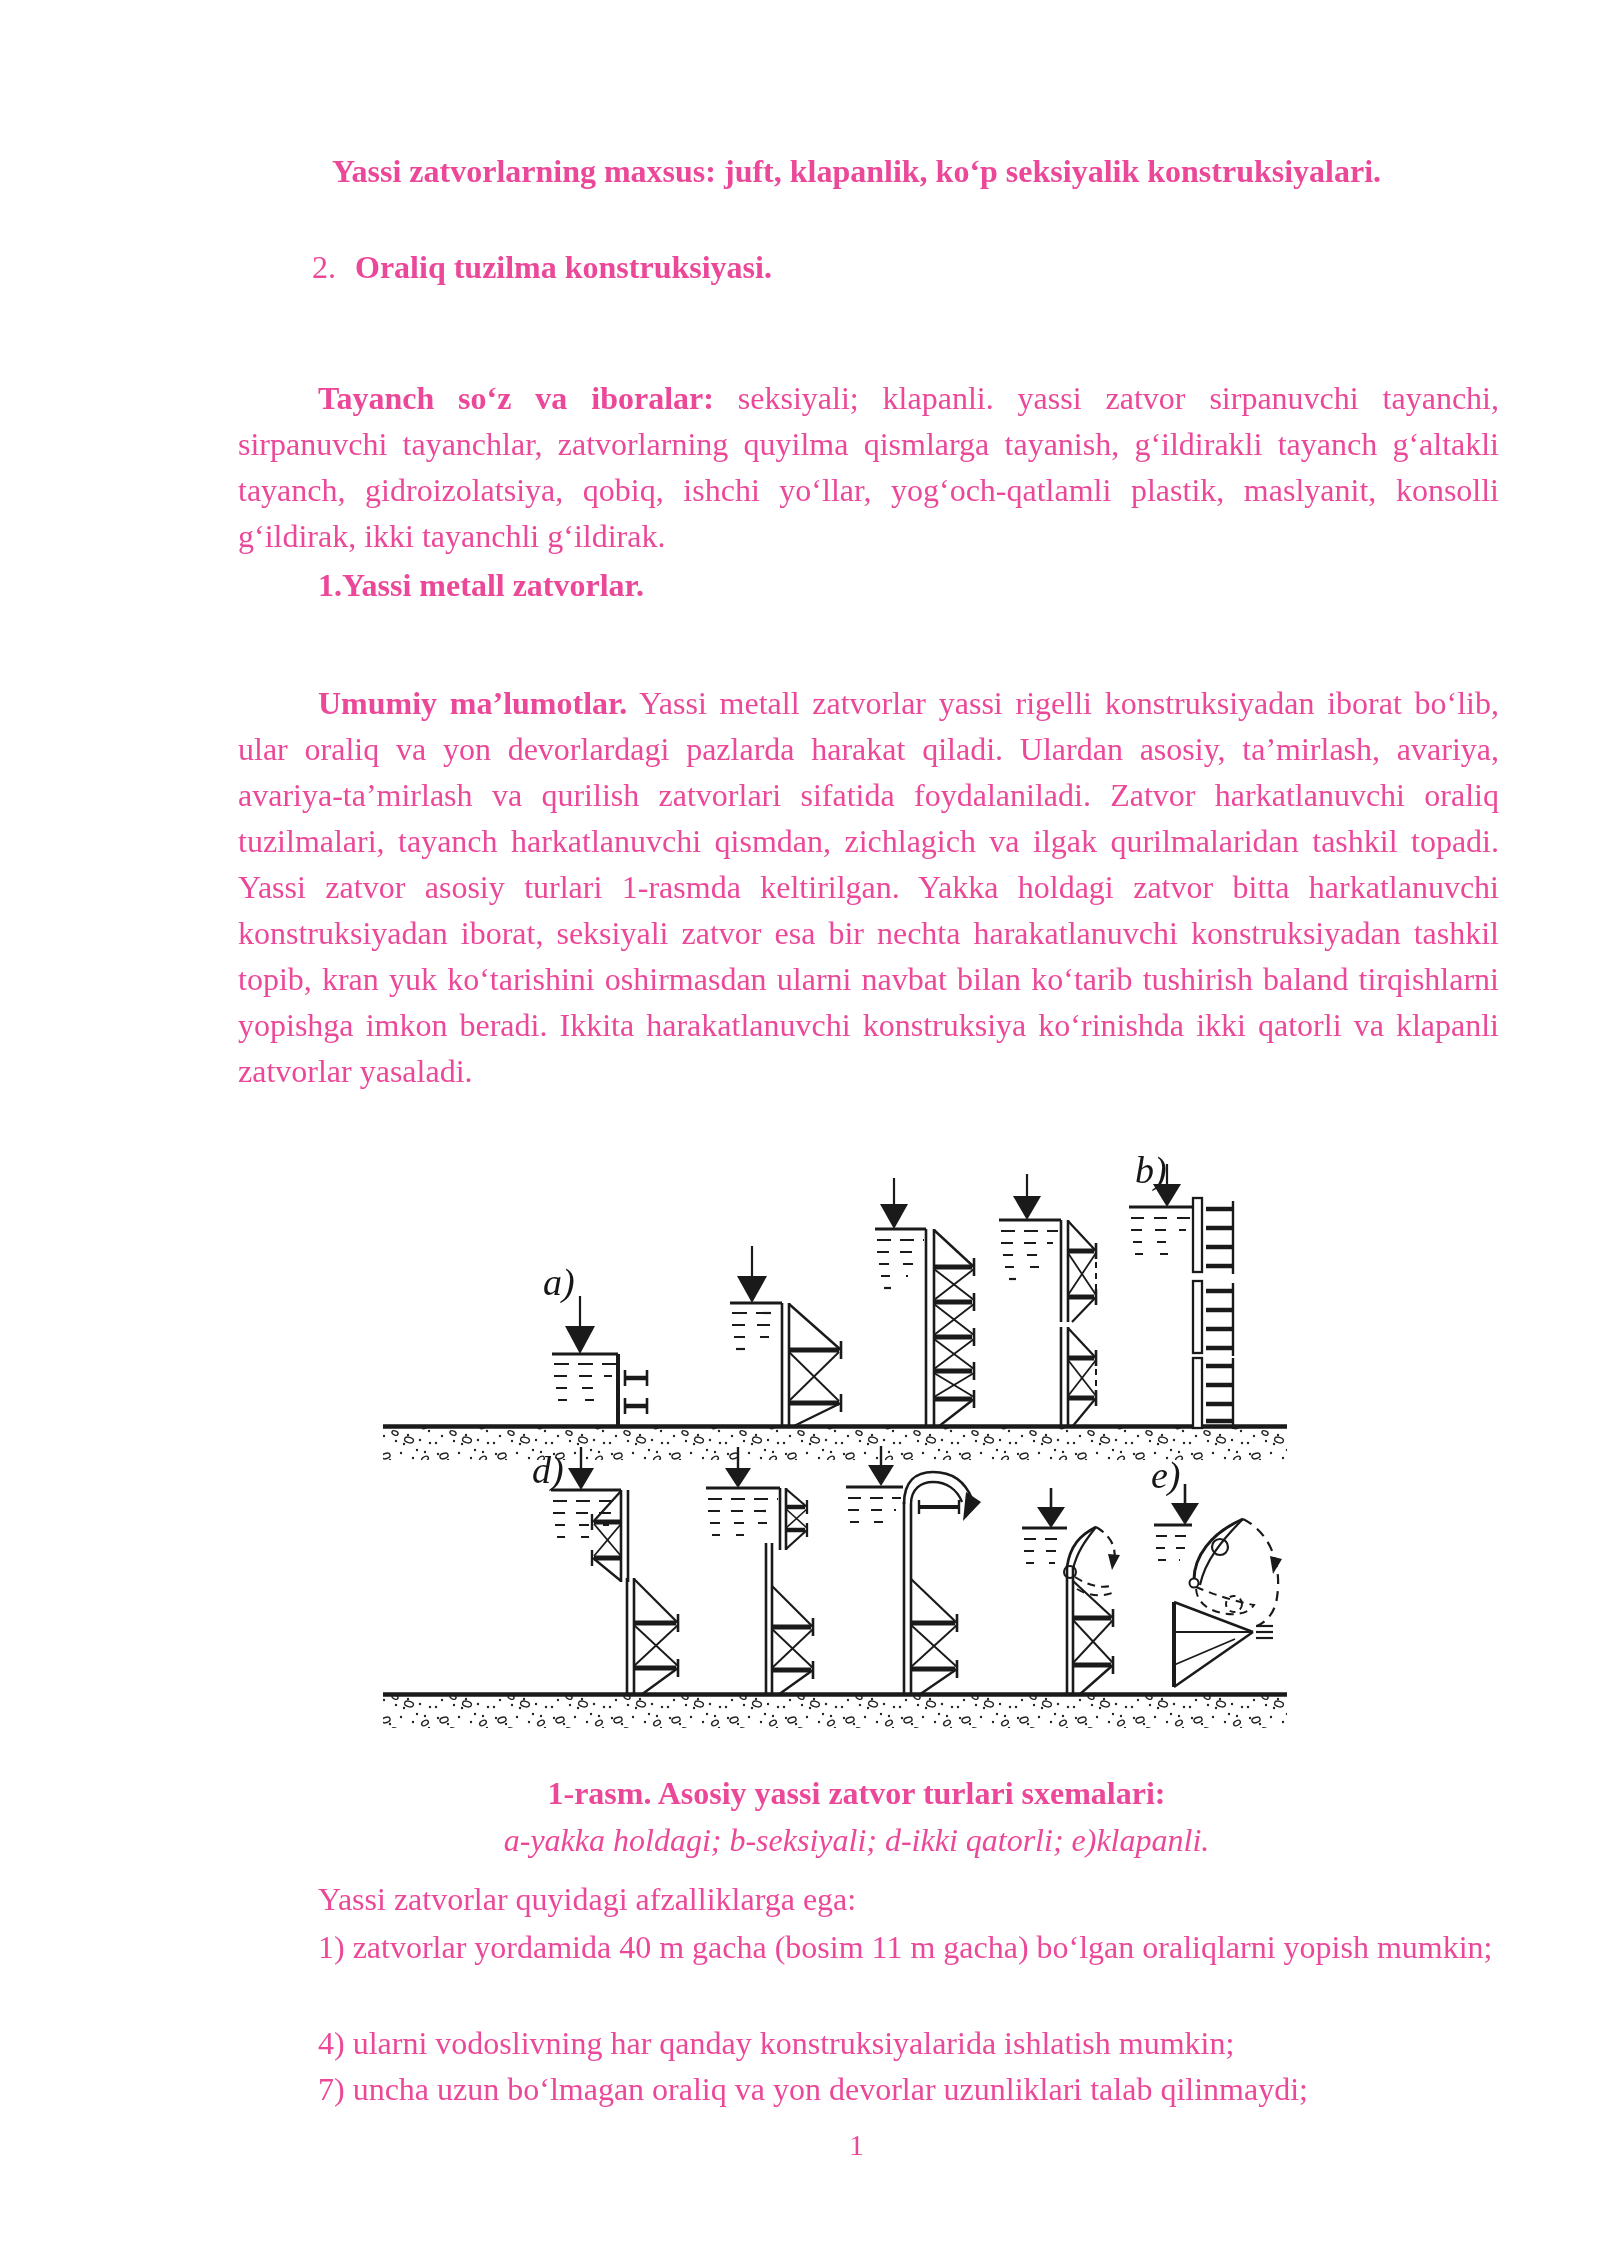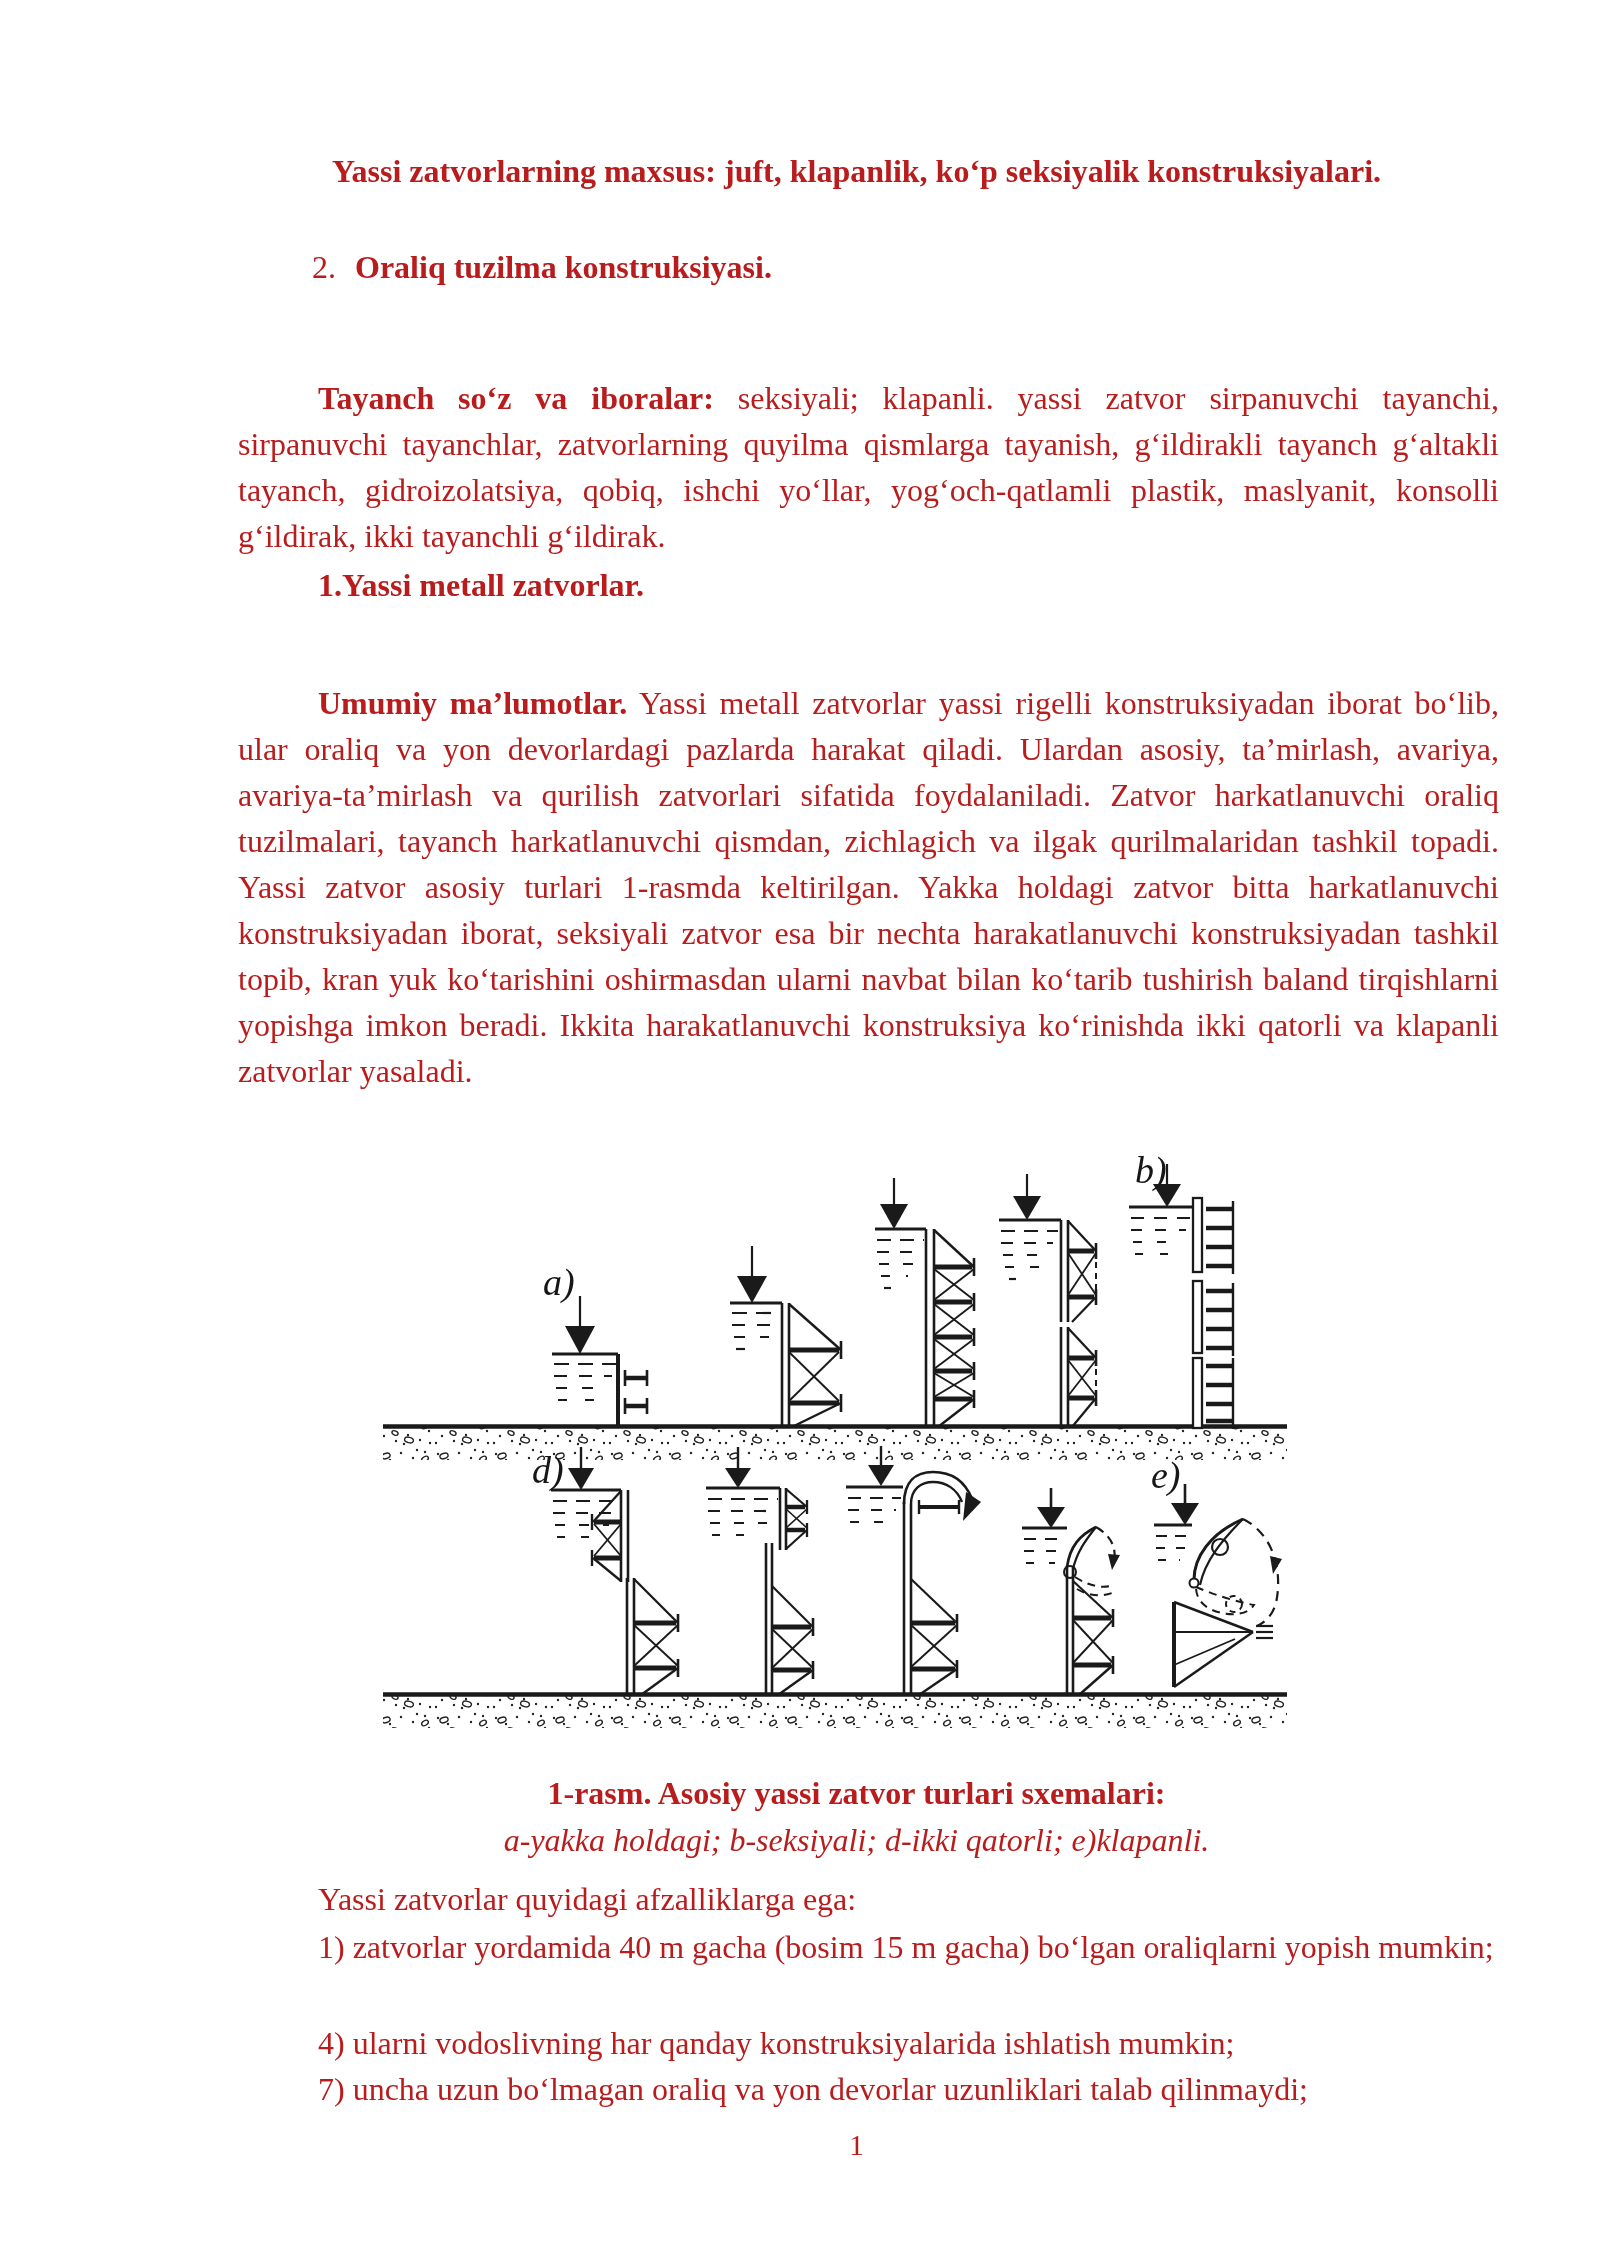--- a/index.html
+++ b/index.html
@@ -1,17 +1,17 @@
 <!DOCTYPE html>
 <html><head>
 <meta charset="utf-8">
 <style>
   html,body{margin:0;padding:0;background:#ffffff;}
   .page{position:relative;width:1600px;height:2262px;background:#ffffff;overflow:hidden;
-        font-family:"Liberation Serif","DejaVu Serif",serif;color:#b91c1c;}
+        font-family:"Liberation Serif","DejaVu Serif",serif;color:#ec4899;}
   .blk{position:absolute;left:226px;width:1261px;font-size:32px;line-height:46px;}
   .b{font-weight:700;}
   .i{font-style:italic;}
   .ctr{text-align:center;}
   .just{text-align:justify;text-indent:80px;margin:12px;}
   .listline{white-space:nowrap;}
   .num{display:inline-block;min-width:43px;font-weight:400;}
   .listblk{left:312px;width:1100px;}
   .pgnum{font-size:30px;}
   .fig{position:absolute;left:375px;top:1150px;width:920px;height:585px;}
@@ -355,19 +355,19 @@
           <text class="figlabel" x="776" y="338">e)</text>
         </g>
       </g>
     </svg>
   </div>
 
   <div class="blk ctr b" style="top:1770px">1-rasm. Asosiy yassi zatvor turlari sxemalari:</div>
   <div class="blk ctr i" style="top:1817px">a-yakka holdagi; b-seksiyali; d-ikki qatorli; e)klapanli.</div>
 
   <div class="blk just" style="top:1864px">Yassi zatvorlar quyidagi afzalliklarga ega:</div>
-  <p class="blk just" style="top:1912px">1) zatvorlar yordamida 40 m gacha (bosim 15 m gacha) boʻlgan oraliqlarni yopish mumkin;</p>
+  <p class="blk just" style="top:1912px">1) zatvorlar yordamida 40 m gacha (bosim 11 m gacha) boʻlgan oraliqlarni yopish mumkin;</p>
   <p class="blk just" style="top:2008px">4) ularni vodoslivning har qanday konstruksiyalarida ishlatish mumkin;</p>
   <p class="blk just" style="top:2054px">7) uncha uzun boʻlmagan oraliq va yon devorlar uzunliklari talab qilinmaydi;</p>
 
   <div class="blk ctr pgnum" style="top:2122px">1</div>
 
 </div>
 
 </body></html>

